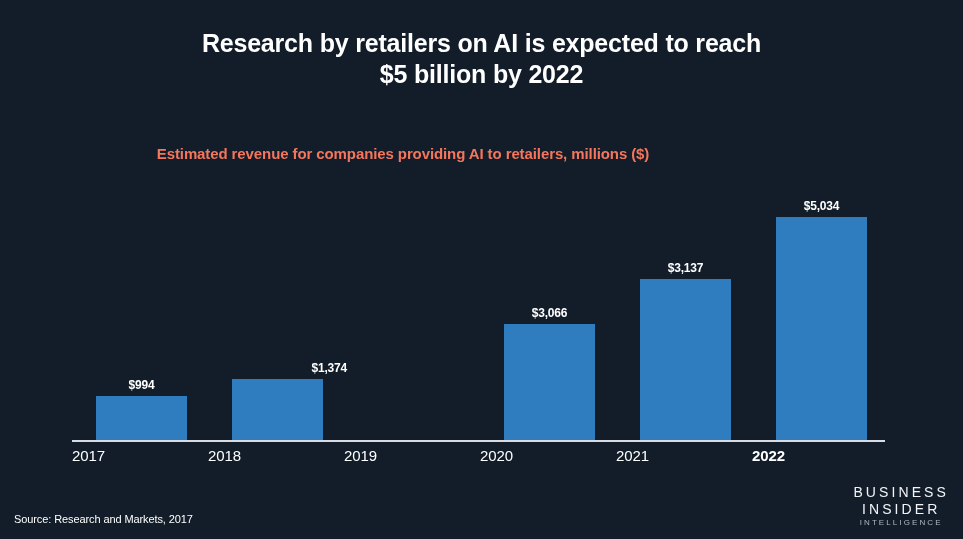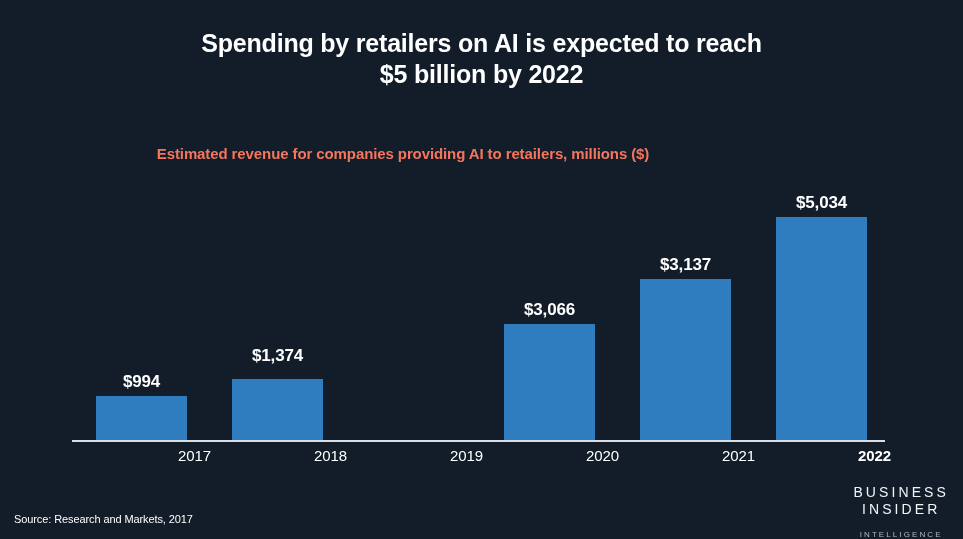--- a/index.html
+++ b/index.html
@@ -73,21 +73,21 @@
     left: 24px;
     width: 91px;
     background: #2f7dbf;
   }
   .bar-value {
     position: absolute;
     left: 0;
     width: 139px;
     text-align: center;
     color: #ffffff;
-    font-size: 17px;
+    font-size: 12px;
     font-weight: bold;
     letter-spacing: -0.2px;
     white-space: nowrap;
   }
 
   
   #axis-line {
     position: absolute;
     left: 72px;
     top: 440px;
@@ -99,21 +99,21 @@
     position: absolute;
     left: 72px;
     top: 447px;
     width: 813px;
     height: 24px;
   }
   .axis-tick-label {
     position: absolute;
     top: 0;
     width: 139px;
-    text-align: right;
+    text-align: left;
     color: #ffffff;
     font-size: 15px;
     font-weight: normal;
     letter-spacing: -0.1px;
   }
 
   
   #source-note {
     position: absolute;
     left: 14px;
@@ -135,44 +135,44 @@
     font-size: 14px;
     font-weight: normal;
     letter-spacing: 3.1px;
     color: #f2f4f6;
   }
   .logo-line3 {
     font-size: 8px;
     font-weight: normal;
     letter-spacing: 2.1px;
     color: #aeb7c0;
-    margin-top: 13px;
+    margin-top: 1px;
   }
 </style>
 </head>
 <body>
 
 <div id="page">
 
   <div id="title-block">
-    <div class="chart-title">Spending by retailers on AI is expected to reach</div>
+    <div class="chart-title">Research by retailers on AI is expected to reach</div>
     <div class="chart-title">$5 billion by 2022</div>
   </div>
 
   <div id="subtitle">Estimated revenue for companies providing AI to retailers, millions ($)</div>
 
   <div id="plot">
     <div id="bars">
         <div class="bar-slot" style="left: 0px;">
           <div class="bar-rect" title="$994" style="height: 44px; background: rgb(47, 125, 191);"></div>
           <div class="bar-value" style="bottom: 48px;">$994</div>
         </div>
         <div class="bar-slot" style="left: 136px;">
           <div class="bar-rect" title="$1,374" style="height: 61px; background: rgb(47, 125, 191);"></div>
-          <div class="bar-value" style="bottom: 74px;">$1,374</div>
+          <div class="bar-value" style="bottom: 65px; text-align: right;">$1,374</div>
         </div>
         <div class="bar-slot" style="left: 408px;">
           <div class="bar-rect" title="$2,628" style="height: 116px; background: rgb(47, 125, 191);"></div>
           <div class="bar-value" style="bottom: 120px;">$3,066</div>
         </div>
         <div class="bar-slot" style="left: 544px;">
           <div class="bar-rect" title="$3,635" style="height: 161px; background: rgb(47, 125, 191);"></div>
           <div class="bar-value" style="bottom: 165px;">$3,137</div>
         </div>
         <div class="bar-slot" style="left: 680px;">

